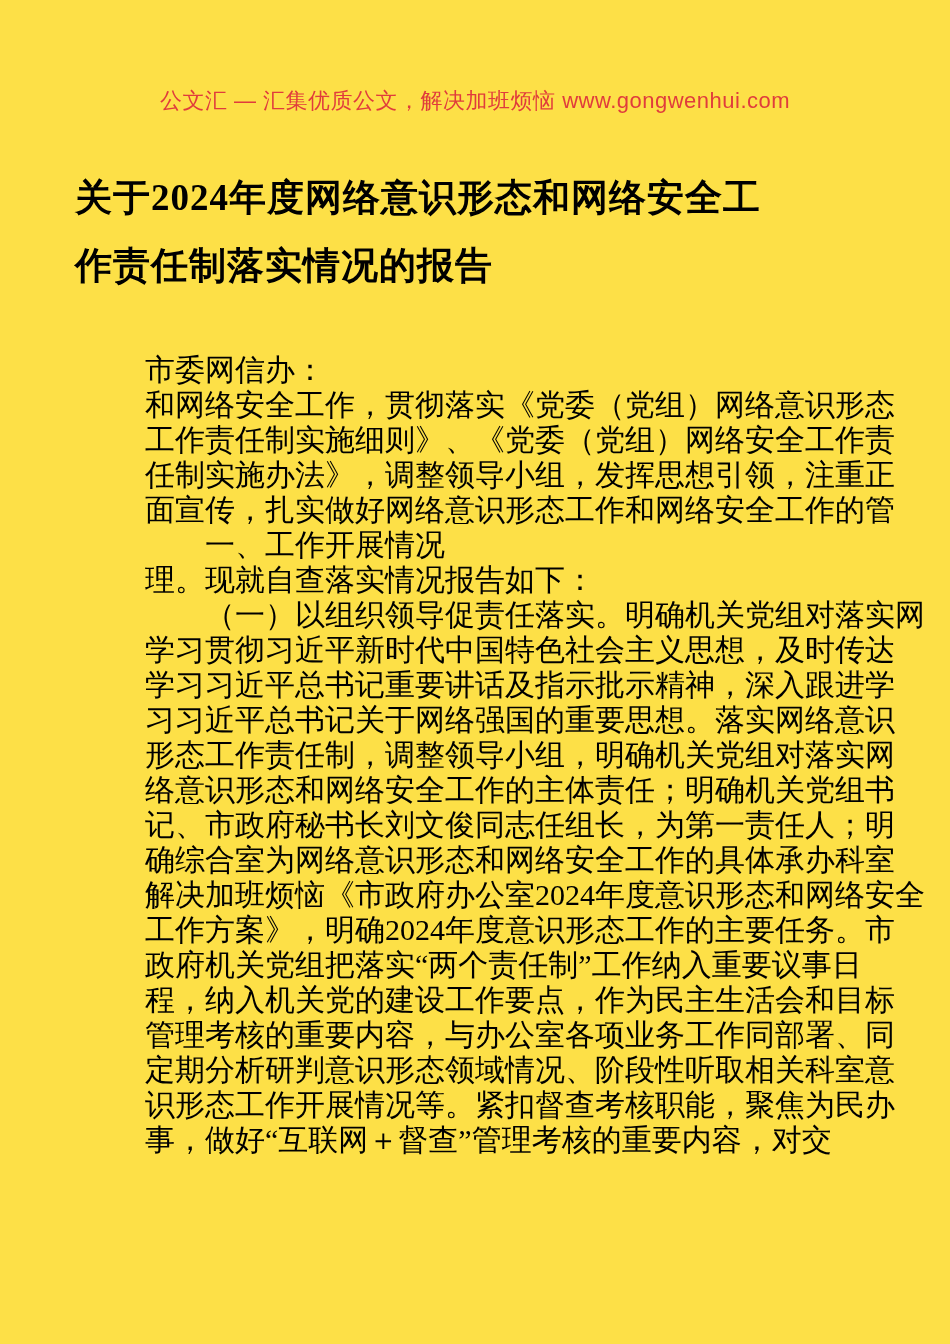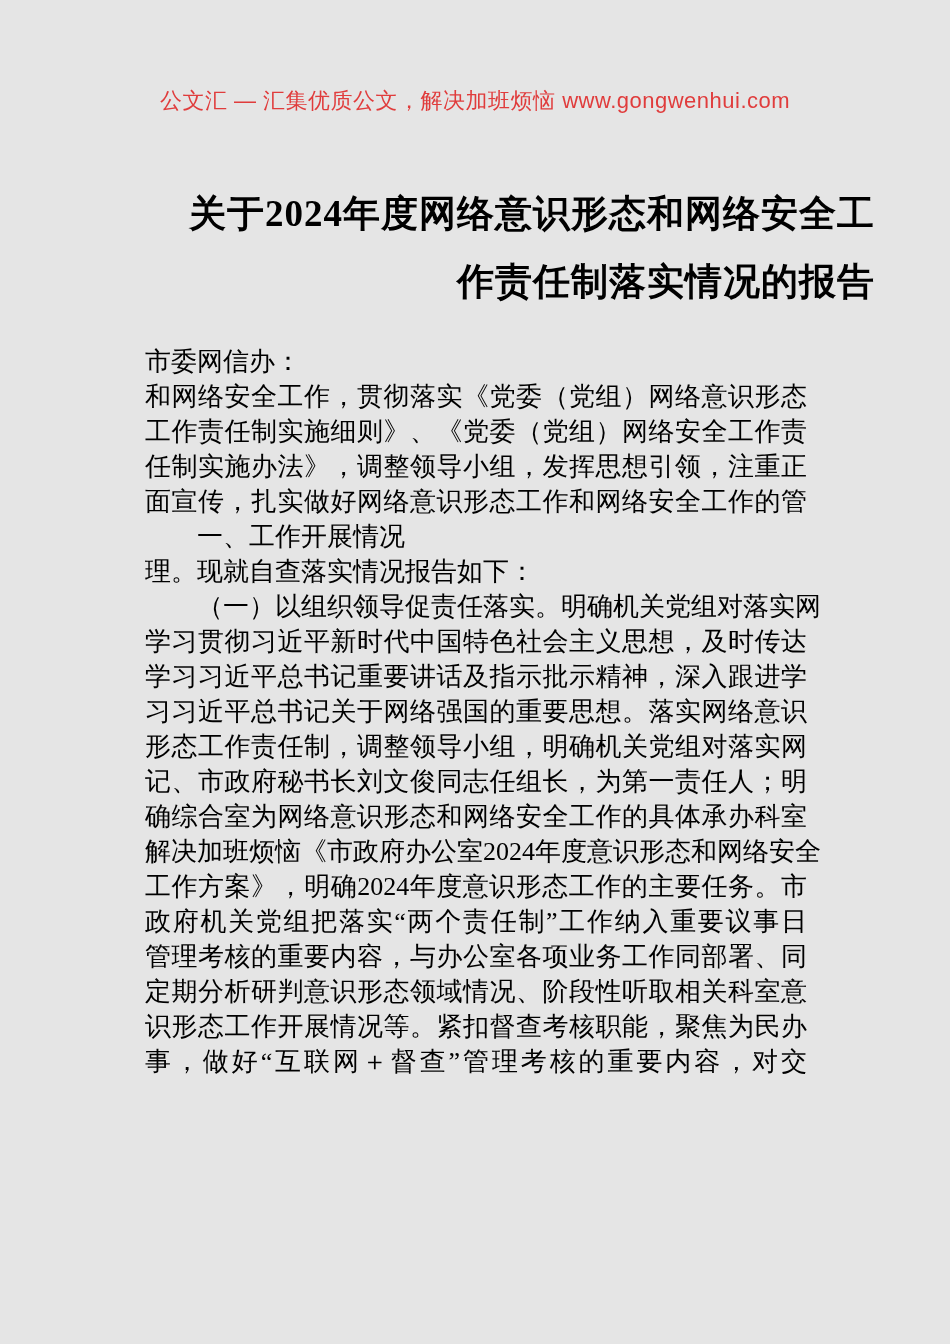--- a/index.html
+++ b/index.html
@@ -1,54 +1,54 @@
 <!DOCTYPE html>
 <html lang="zh"><head>
 <meta charset="utf-8">
 <style>
   html, body { margin: 0; padding: 0; background: #ffffff; }
   .page {
     position: relative;
     width: 950px;
     height: 1344px;
-    background: #e5e5e5;
+    background: #fde047;
     overflow: hidden;
     font-family: "Liberation Sans", "DejaVu Sans", sans-serif;
     color: #000000;
   }
   .site-header {
     position: absolute;
     top: 86px;
     left: 0;
     width: 100%;
     text-align: center;
     font-size: 22px;
     letter-spacing: 0.5px;
     color: #e03c3c;
     font-family: "Liberation Sans", "DejaVu Sans", sans-serif;
   }
   .doc-title {
     position: absolute;
-    top: 180px;
+    top: 164px;
     left: 75px;
     width: 800px;
-    text-align: right;
+    text-align: left;
     font-family: "Liberation Serif", "DejaVu Serif", serif;
     font-weight: 700;
     font-size: 37px;
     line-height: 68px;
     letter-spacing: 1px;
     color: #000000;
   }
   .doc-body {
     position: absolute;
-    top: 344px;
+    top: 352px;
     left: 145px;
     width: 662px;
-    font-size: 26px;
+    font-size: 30px;
     line-height: 35px;
     font-family: "Liberation Serif", "DejaVu Serif", serif;
     color: #000000;
   }
   .line {
     height: 35px;
     white-space: nowrap;
     text-align: justify;
     text-align-last: justify;
     text-justify: inter-character;
@@ -74,24 +74,26 @@
     <div class="line">工作责任制实施细则》、《党委（党组）网络安全工作责</div>
     <div class="line">任制实施办法》，调整领导小组，发挥思想引领，注重正</div>
     <div class="line">面宣传，扎实做好网络意识形态工作和网络安全工作的管</div>
     <div class="line indent short">一、工作开展情况</div>
     <div class="line short">理。现就自查落实情况报告如下：</div>
     <div class="line indent">（一）以组织领导促责任落实。明确机关党组对落实网</div>
     <div class="line">学习贯彻习近平新时代中国特色社会主义思想，及时传达</div>
     <div class="line">学习习近平总书记重要讲话及指示批示精神，深入跟进学</div>
     <div class="line">习习近平总书记关于网络强国的重要思想。落实网络意识</div>
     <div class="line">形态工作责任制，调整领导小组，明确机关党组对落实网</div>
+    <div class="line">络意识形态和网络安全工作的主体责任；明确机关党组书</div>
     <div class="line">记、市政府秘书长刘文俊同志任组长，为第一责任人；明</div>
     <div class="line">确综合室为网络意识形态和网络安全工作的具体承办科室</div>
     <div class="line">解决加班烦恼《市政府办公室2024年度意识形态和网络安全</div>
     <div class="line">工作方案》，明确2024年度意识形态工作的主要任务。市</div>
     <div class="line">政府机关党组把落实“两个责任制”工作纳入重要议事日</div>
+    <div class="line">程，纳入机关党的建设工作要点，作为民主生活会和目标</div>
     <div class="line">管理考核的重要内容，与办公室各项业务工作同部署、同</div>
     <div class="line">定期分析研判意识形态领域情况、阶段性听取相关科室意</div>
     <div class="line">识形态工作开展情况等。紧扣督查考核职能，聚焦为民办</div>
     <div class="line">事，做好“互联网＋督查”管理考核的重要内容，对交</div>
   </div>
 
 </div>
 
 </body></html>

